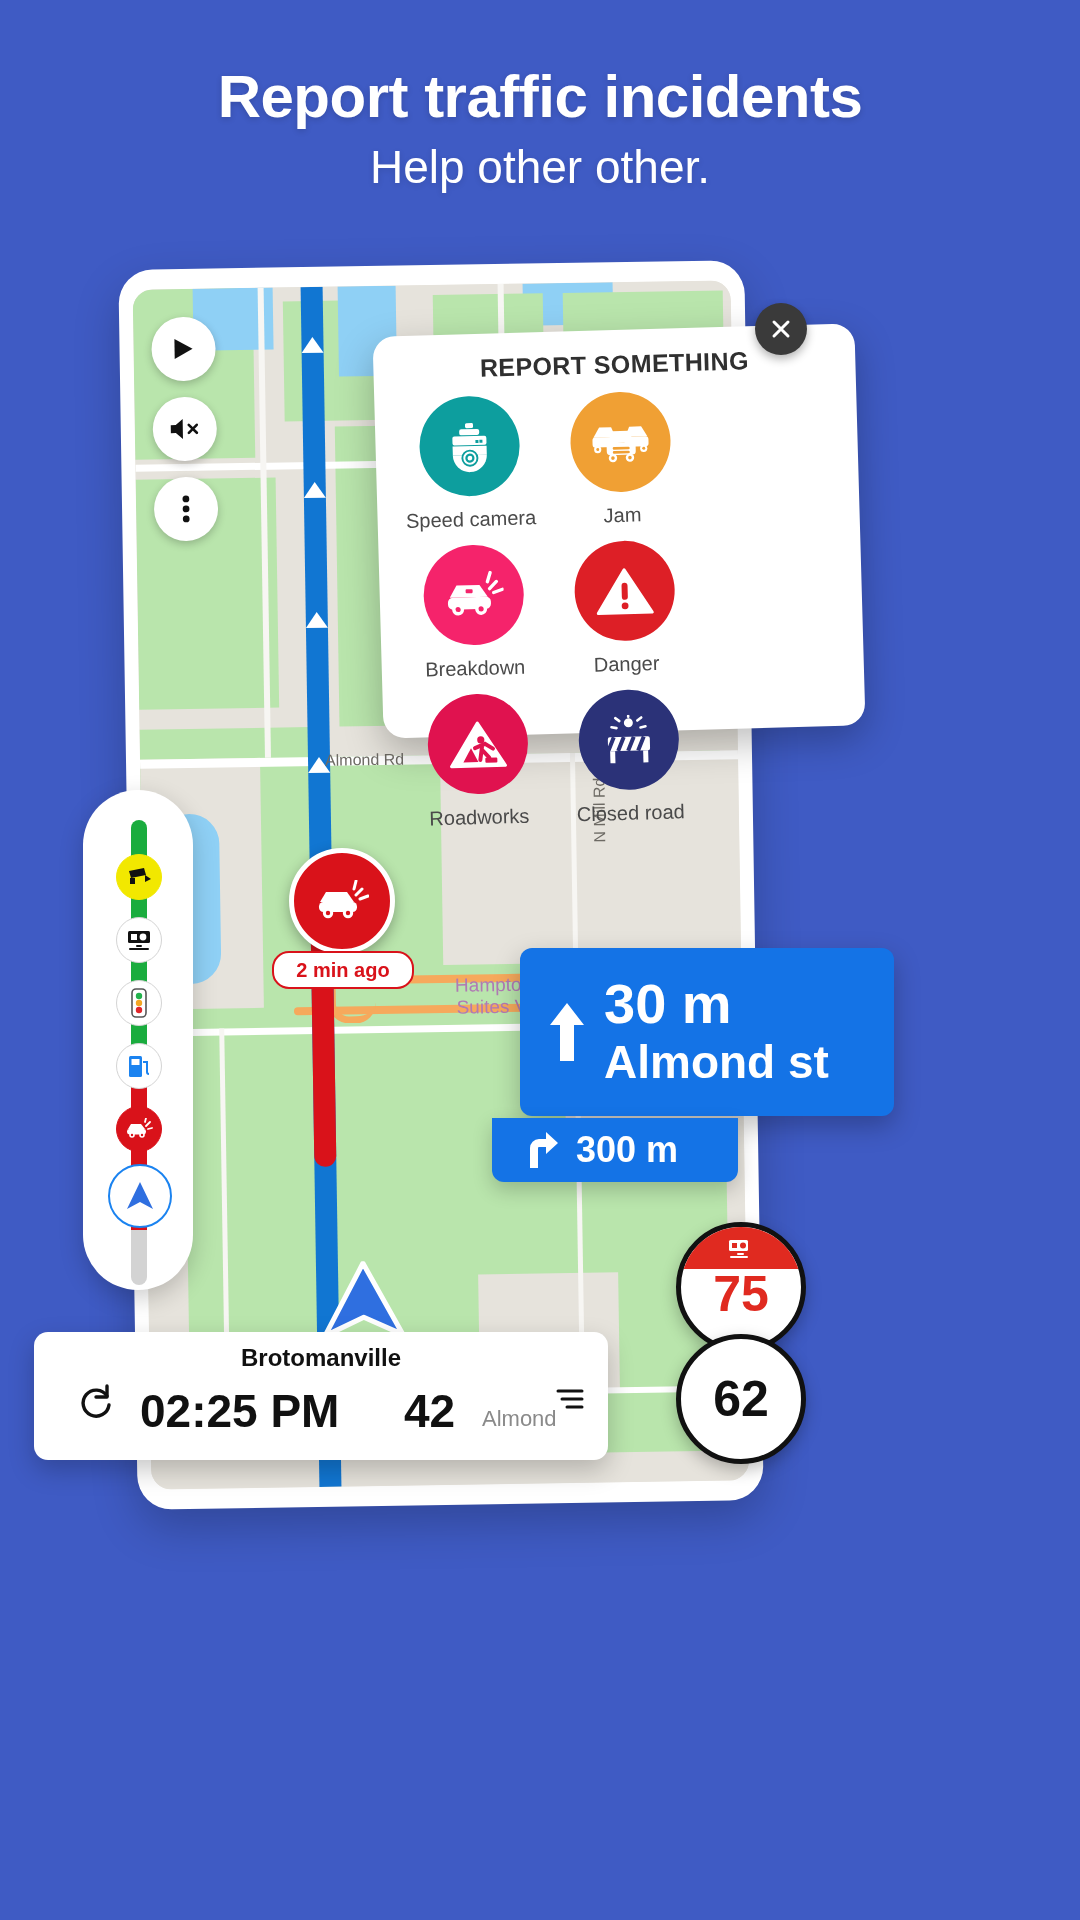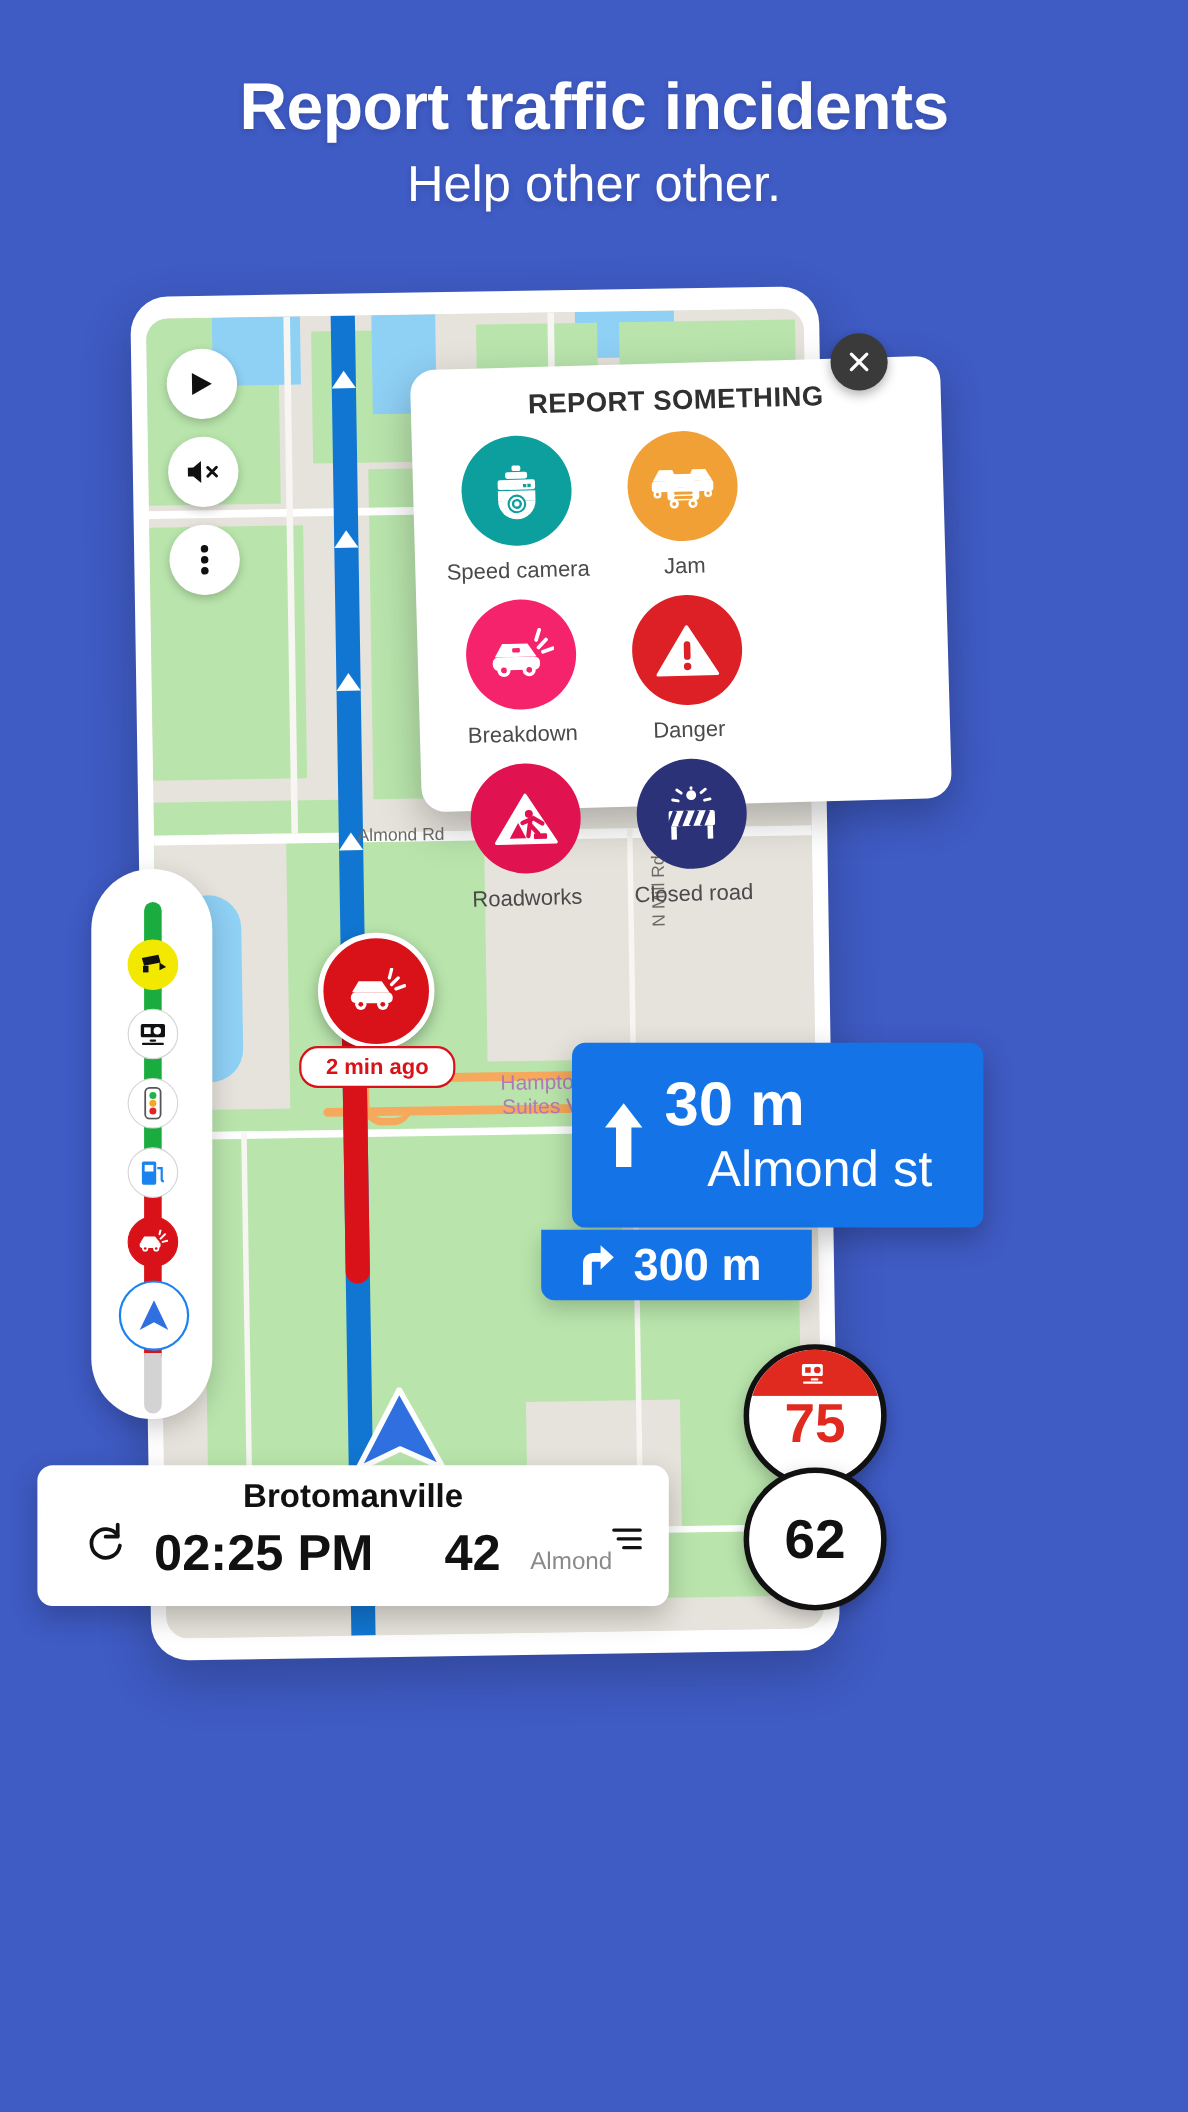--- a/index.html
+++ b/index.html
@@ -98,28 +98,28 @@
     font-size:20px;font-weight:bold;display:flex;align-items:center;justify-content:center;
   }
   
   .navmain{
     position:absolute;left:520px;top:948px;width:374px;height:168px;
     background:#1473e6;border-radius:12px;
     box-shadow:0 10px 26px rgba(0,0,0,.25);
     color:#ffffff;display:flex;align-items:center;
   }
   .navdist{font-size:56px;font-weight:bold;line-height:60px;}
-  .navstreet{font-size:46px;font-weight:normal;line-height:56px;white-space:nowrap;margin-left:39px;}
+  .navstreet{font-size:46px;font-weight:bold;line-height:56px;white-space:nowrap;}
   .navsecond{
     position:absolute;left:492px;top:1118px;width:246px;height:64px;
     background:#1473e6;border-radius:0 0 12px 12px;
     color:#ffffff;display:flex;align-items:center;
     box-shadow:0 8px 20px rgba(0,0,0,.2);
   }
-  .navsecond .d{font-size:41px;font-weight:bold;}
+  .navsecond .d{font-size:36px;font-weight:bold;}
   
   .speedlimit{
     position:absolute;left:676px;top:1222px;width:120px;height:120px;border-radius:50%;
     background:#ffffff;border:5px solid #111111;overflow:hidden;
     box-shadow:0 6px 16px rgba(0,0,0,.25);
   }
   .sl-top{position:absolute;left:0;top:0;width:100%;height:42px;background:#e02a20;display:flex;align-items:center;justify-content:center;}
   .sl-num{position:absolute;left:0;top:38px;width:100%;text-align:center;color:#e02a20;font-size:50px;font-weight:bold;}
   .curspeed{
     position:absolute;left:676px;top:1334px;width:120px;height:120px;border-radius:50%;
@@ -127,21 +127,21 @@
     display:flex;align-items:center;justify-content:center;
     color:#111111;font-size:50px;font-weight:bold;
     box-shadow:0 6px 16px rgba(0,0,0,.25);
   }
   
   .bottombar{
     position:absolute;left:34px;top:1332px;width:574px;height:128px;
     background:#ffffff;border-radius:14px;
     box-shadow:0 10px 26px rgba(0,0,0,.22);
   }
-  .bb-city{position:absolute;left:0;top:12px;width:574px;text-align:center;color:#111;font-size:30px;font-weight:bold;}
+  .bb-city{position:absolute;left:0;top:12px;width:574px;text-align:center;color:#111;font-size:24px;font-weight:bold;}
   .bb-time{position:absolute;left:106px;top:52px;color:#111;font-size:46px;font-weight:bold;}
   .bb-dist{position:absolute;left:370px;top:52px;color:#111;font-size:46px;font-weight:bold;}
   .bb-unit{position:absolute;left:448px;top:74px;color:#8a8a8a;font-size:22px;}
   .bb-left{position:absolute;left:40px;top:48px;}
   .bb-right{position:absolute;left:522px;top:56px;}
 </style>
 </head>
 <body>
 
 <div class="headline">Report traffic incidents</div>

